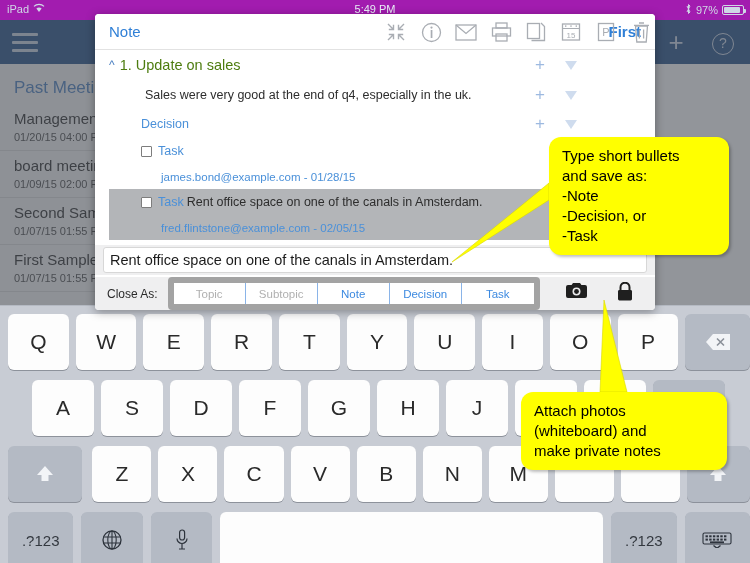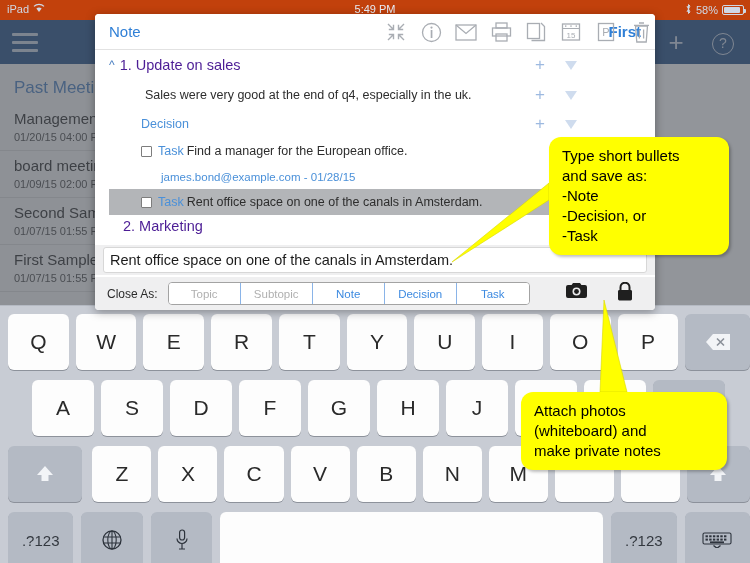--- a/index.html
+++ b/index.html
@@ -7,21 +7,21 @@
     width: 750px; height: 563px;
     font-family: "Liberation Sans", sans-serif;
     overflow: hidden;
     background: #8a8e95;
   }
   #root { position: relative; width: 750px; height: 563px; }
 
   
   .bg-statusbar {
     position: absolute; left: 0; top: 0; width: 750px; height: 20px;
-    background: #c2410c; color: #cfd8e6; font-size: 11px;
+    background: #a21caf; color: #cfd8e6; font-size: 11px;
   }
   .bg-statusbar .sb-left { position: absolute; left: 7px; top: 3px; display: flex; align-items: center; gap: 4px; }
   .bg-statusbar .sb-mid { position: absolute; left: 0; right: 0; top: 3px; text-align: center; color: #e8eef7; }
   .bg-statusbar .sb-right { position: absolute; right: 6px; top: 3px; display: flex; align-items: center; gap: 4px; }
   .batt-shell {
     display: inline-block; width: 22px; height: 10px; border: 1px solid #cfd8e6;
     border-radius: 2px; position: relative; vertical-align: middle;
   }
   .batt-shell::after {
     content: ""; position: absolute; right: -3px; top: 3px; width: 2px; height: 4px;
@@ -91,41 +91,41 @@
   .tb-close { position: absolute; left: 14px; top: 9px; color: #2f7fd6; font-size: 15px; }
   .tb-save  { position: absolute; right: 14px; top: 9px; color: #2f7fd6; font-size: 15px; font-weight: 600; }
   .tb-icons { position: absolute; left: 290px; top: 6px; display: flex; gap: 13px; align-items: center; }
   .tb-icons .ic { width: 22px; height: 24px; color: #a9adb3; display: flex; align-items: center; justify-content: center; }
   .tb-icons .ic svg { display: block; }
 
   .note-body { position: relative; height: 195px; background: #fff; }
   .nline { position: relative; padding: 0 60px 0 14px; height: 100%; }
   .nrow { position: relative; height: 24px; display: flex; align-items: center; }
   .nrow.hl { background: #b3b5b8; }
-  .topic { color: #4c1d95; font-size: 14.5px; }
+  .topic { color: #4d7c0f; font-size: 14.5px; }
   .caret-up { color: #4a7fc1; font-size: 12px; margin-right: 5px; }
   .ntext { font-size: 12.5px; color: #2d2d2d; }
   .kw { color: #4a90d9; font-size: 12.5px; margin-right: 3px; }
   .email { color: #4a90d9; font-size: 11.5px; }
   .chk { width: 11px; height: 11px; border: 1px solid #7d7d7d; border-radius: 1px; margin-right: 6px; background: #fff; flex: none; }
   .indent1 { padding-left: 36px; }
   .indent2 { padding-left: 32px; }
   .indent3 { padding-left: 52px; }
   .rowctl { position: absolute; right: 0; top: 0; width: 60px; height: 24px; display: flex; align-items: center; justify-content: flex-start; gap: 20px; }
   .rowctl .pl { color: #9db9e0; font-size: 17px; line-height: 14px; }
   .rowctl .tri { width: 0; height: 0; border-left: 6px solid transparent; border-right: 6px solid transparent; border-top: 9px solid #cfdcee; }
 
   .input-wrap { position: absolute; left: 0; right: 0; top: 231px; height: 30px; background: #efeff0; padding: 2px 8px; }
   .note-input {
     width: 100%; height: 26px; background: #fff; border: 1px solid #d7d7d7; border-radius: 3px;
     font-size: 14.5px; color: #1c1c1c; padding: 0 6px; font-family: "Liberation Sans", sans-serif;
   }
   .saveas-bar { position: absolute; left: 0; right: 0; bottom: 0; height: 33px; background: #efeff0; display: flex; align-items: center; }
   .saveas-label { font-size: 12px; color: #2b2b2b; margin: 0 10px 0 12px; }
-  .seg { display: flex; border: 1px solid #a3a3a3; border-radius: 4px; overflow: hidden; }
+  .seg { display: flex; border: 6px solid #a3a3a3; border-radius: 4px; overflow: hidden; }
   .seg > div { width: 72px; height: 21px; display: flex; align-items: center; justify-content: center;
                font-size: 11.5px; color: #3d8ae0; background: #fff; border-right: 1px solid #8ab4e8; }
   .seg > div:last-child { border-right: none; }
   .seg > div.off { color: #b0b0b0; }
   .saveas-icons { margin-left: auto; display: flex; gap: 30px; padding-right: 22px; }
   .saveas-icons .ic { color: #1f1f1f; }
 
   
   .callout {
     position: absolute; background: #ffff00; border-radius: 12px;
@@ -152,21 +152,21 @@
           </svg>
       </span>
     </div>
     <div class="sb-mid">5:49 PM</div>
     <div class="sb-right">
       <span>
         <svg width="7" height="12" viewBox="0 0 7 12">
             <path d="M2 3 L5 9 L3.5 10.5 L3.5 1.5 L5 3 L2 9" stroke="#cfd8e6" stroke-width="1" fill="none"></path>
           </svg>
       </span>
-      <span>58%</span>
+      <span>97%</span>
       <span class="batt-shell">
           <span class="batt-fill"></span>
         </span>
     </div>
   </div>
 
   <div class="bg-navbar">
     <div class="hamburger">
         <i></i>
         <i></i>
@@ -391,33 +391,35 @@
           <span class="kw">Decision</span>
           <span class="rowctl" style="height:28px;">
             <span class="pl">+</span>
             <span class="tri"></span>
           </span>
         </div>
 
         <div class="nrow indent2" style="height:26px;">
           <span class="chk"></span>
           <span class="kw">Task</span>
-          <span class="ntext">Find a manager for the European office.</span>
         </div>
 
         <div class="nrow indent3" style="height:25px;text-align:center;">
           <span class="email">james.bond@example.com - 01/28/15</span>
         </div>
 
         <div class="nrow indent2 hl" style="height:26px;">
           <span class="chk"></span>
           <span class="kw">Task</span>
           <span class="ntext">Rent office space on one of the canals in Amsterdam.</span>
         </div>
 
+        <div class="nrow indent3 hl" style="height:25px;">
+          <span class="email">fred.flintstone@example.com - 02/05/15</span>
+        </div>
 
         <div class="nrow" style="height:22px;padding-left:14px;">
           <span class="topic">2. Marketing</span>
         </div>
 
       </div>
     </div>
 
     <div class="input-wrap">
       <input class="note-input" type="text" value="Rent office space on one of the canals in Amsterdam." style="">

